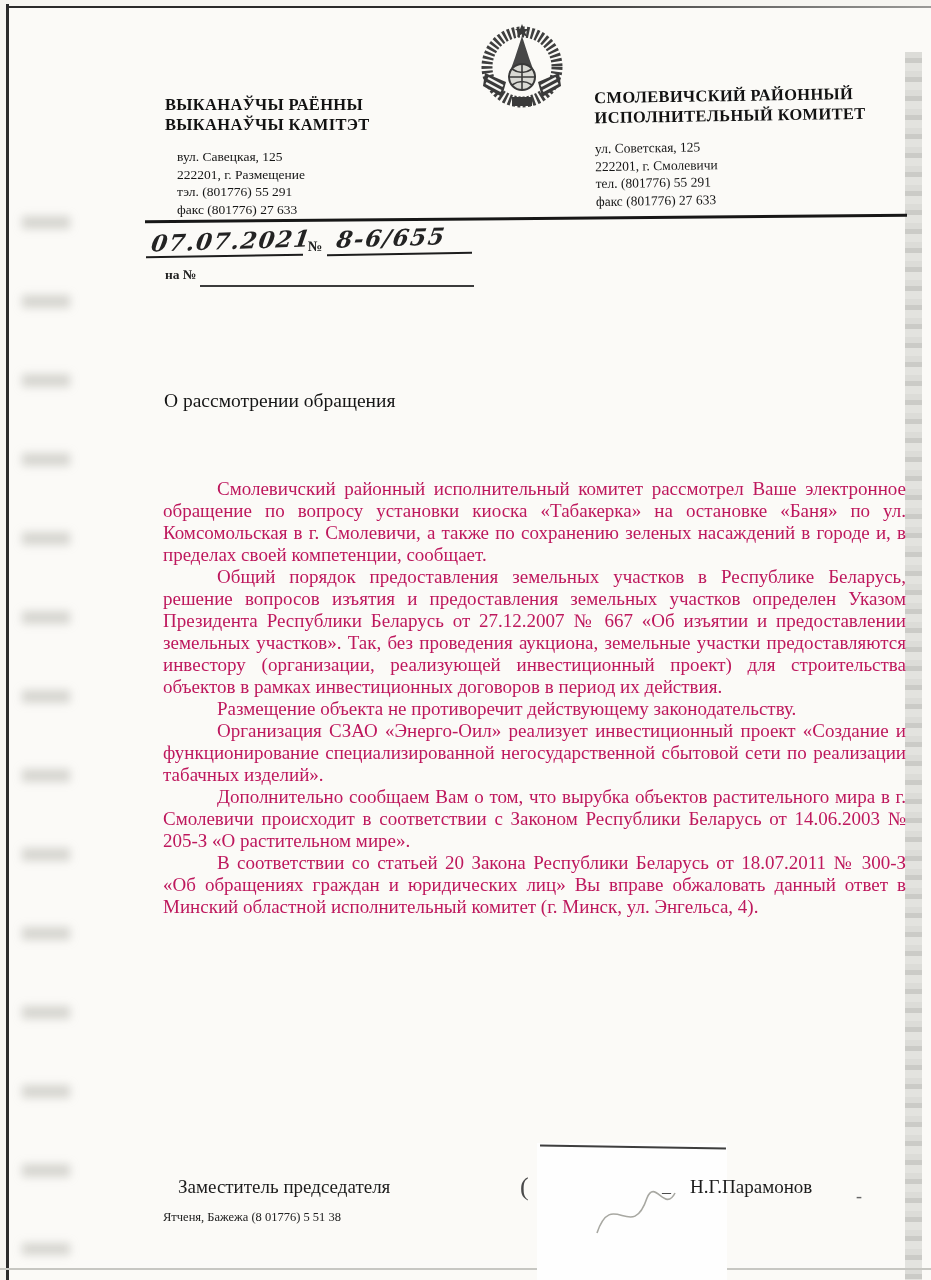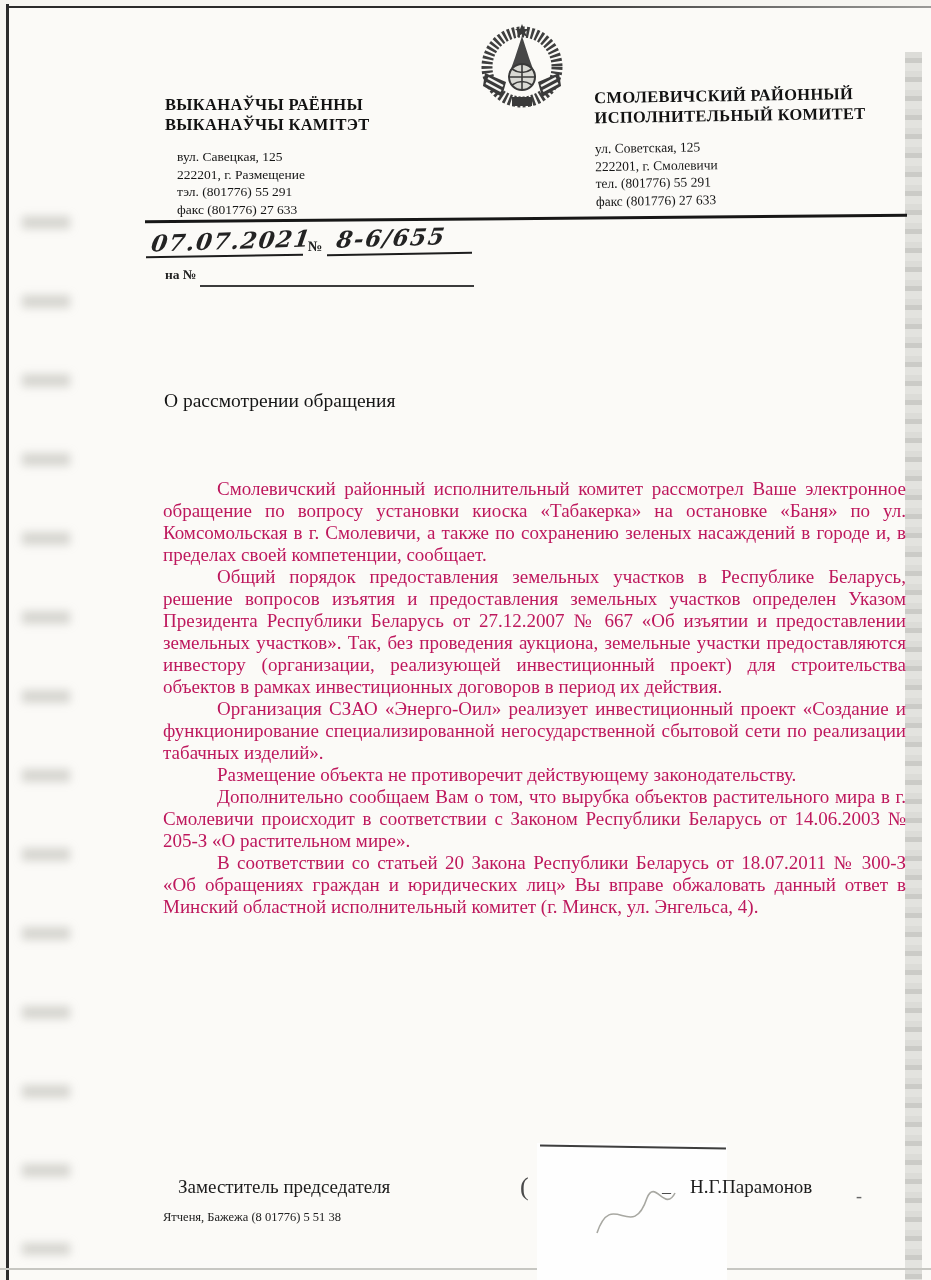--- a/index.html
+++ b/index.html
@@ -114,22 +114,22 @@
 <div class="abs hand hw-num">8-6/655</div>
 <div class="abs u-line u-num"></div>
 <div class="abs na-label">на №</div>
 <div class="abs u-reply"></div>
 
 <div class="abs subject">О рассмотрении обращения</div>
 
 <div class="abs body-text">
   <p>Смолевичский районный исполнительный комитет рассмотрел Ваше электронное обращение по вопросу установки киоска «Табакерка» на остановке «Баня» по ул. Комсомольская в г. Смолевичи, а также по сохранению зеленых насаждений в городе и, в пределах своей компетенции, сообщает.</p>
   <p>Общий порядок предоставления земельных участков в Республике Беларусь, решение вопросов изъятия и предоставления земельных участков определен Указом Президента Республики Беларусь от 27.12.2007 № 667 «Об изъятии и предоставлении земельных участков». Так, без проведения аукциона, земельные участки предоставляются инвестору (организации, реализующей инвестиционный проект) для строительства объектов в рамках инвестиционных договоров в период их действия.</p>
+  <p>Размещение объекта не противоречит действующему законодательству.</p>
   <p>Организация СЗАО «Энерго-Оил» реализует инвестиционный проект «Создание и функционирование специализированной негосударственной сбытовой сети по реализации табачных изделий».</p>
-  <p>Размещение объекта не противоречит действующему законодательству.</p>
   <p>Дополнительно сообщаем Вам о том, что вырубка объектов растительного мира в г. Смолевичи происходит в соответствии с Законом Республики Беларусь от 14.06.2003 № 205-З «О растительном мире».</p>
   <p>В соответствии со статьей 20 Закона Республики Беларусь от 18.07.2011 № 300-З «Об обращениях граждан и юридических лиц» Вы вправе обжаловать данный ответ в Минский областной исполнительный комитет (г. Минск, ул. Энгельса, 4).</p>
 </div>
 
 <div class="abs white-patch">
   <svg viewBox="0 0 190 137" width="190" height="137">
     <path d="M60 90 C75 45 95 100 110 55 C118 35 128 70 138 50" fill="none" stroke="#a8a8a2" stroke-width="1.6"></path>
   </svg>
 </div>
 <div class="abs patch-topline"></div>

